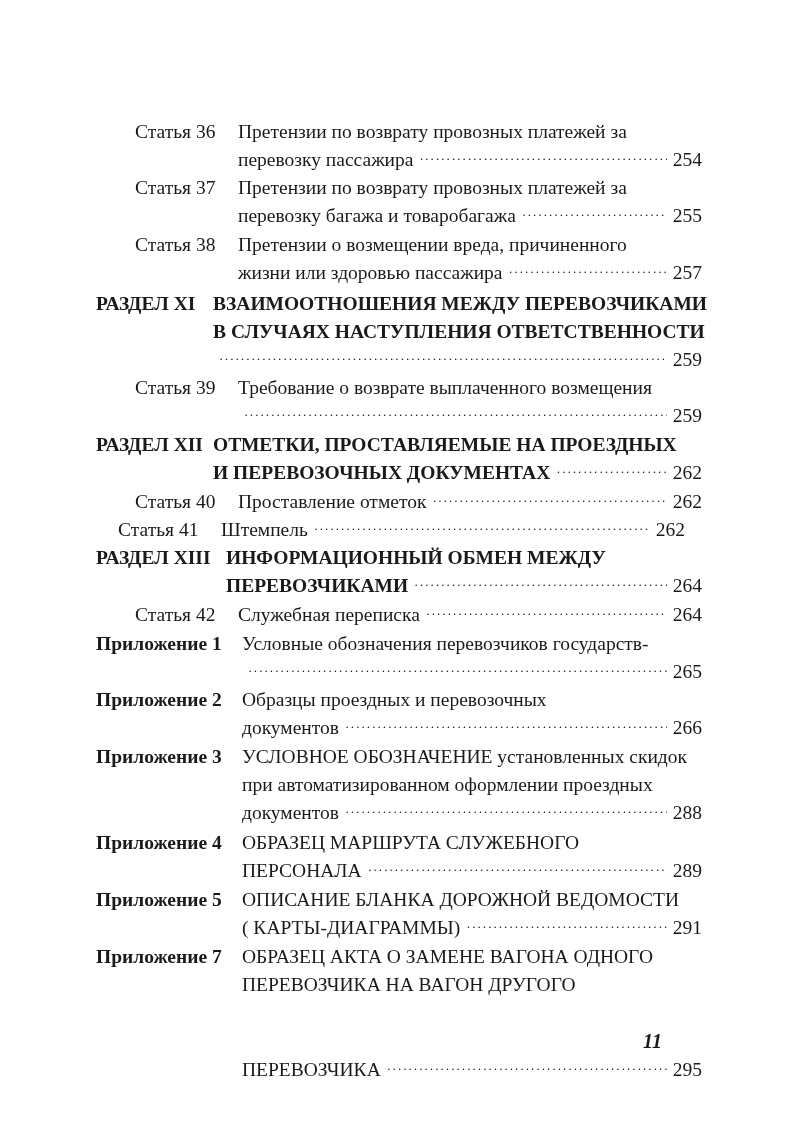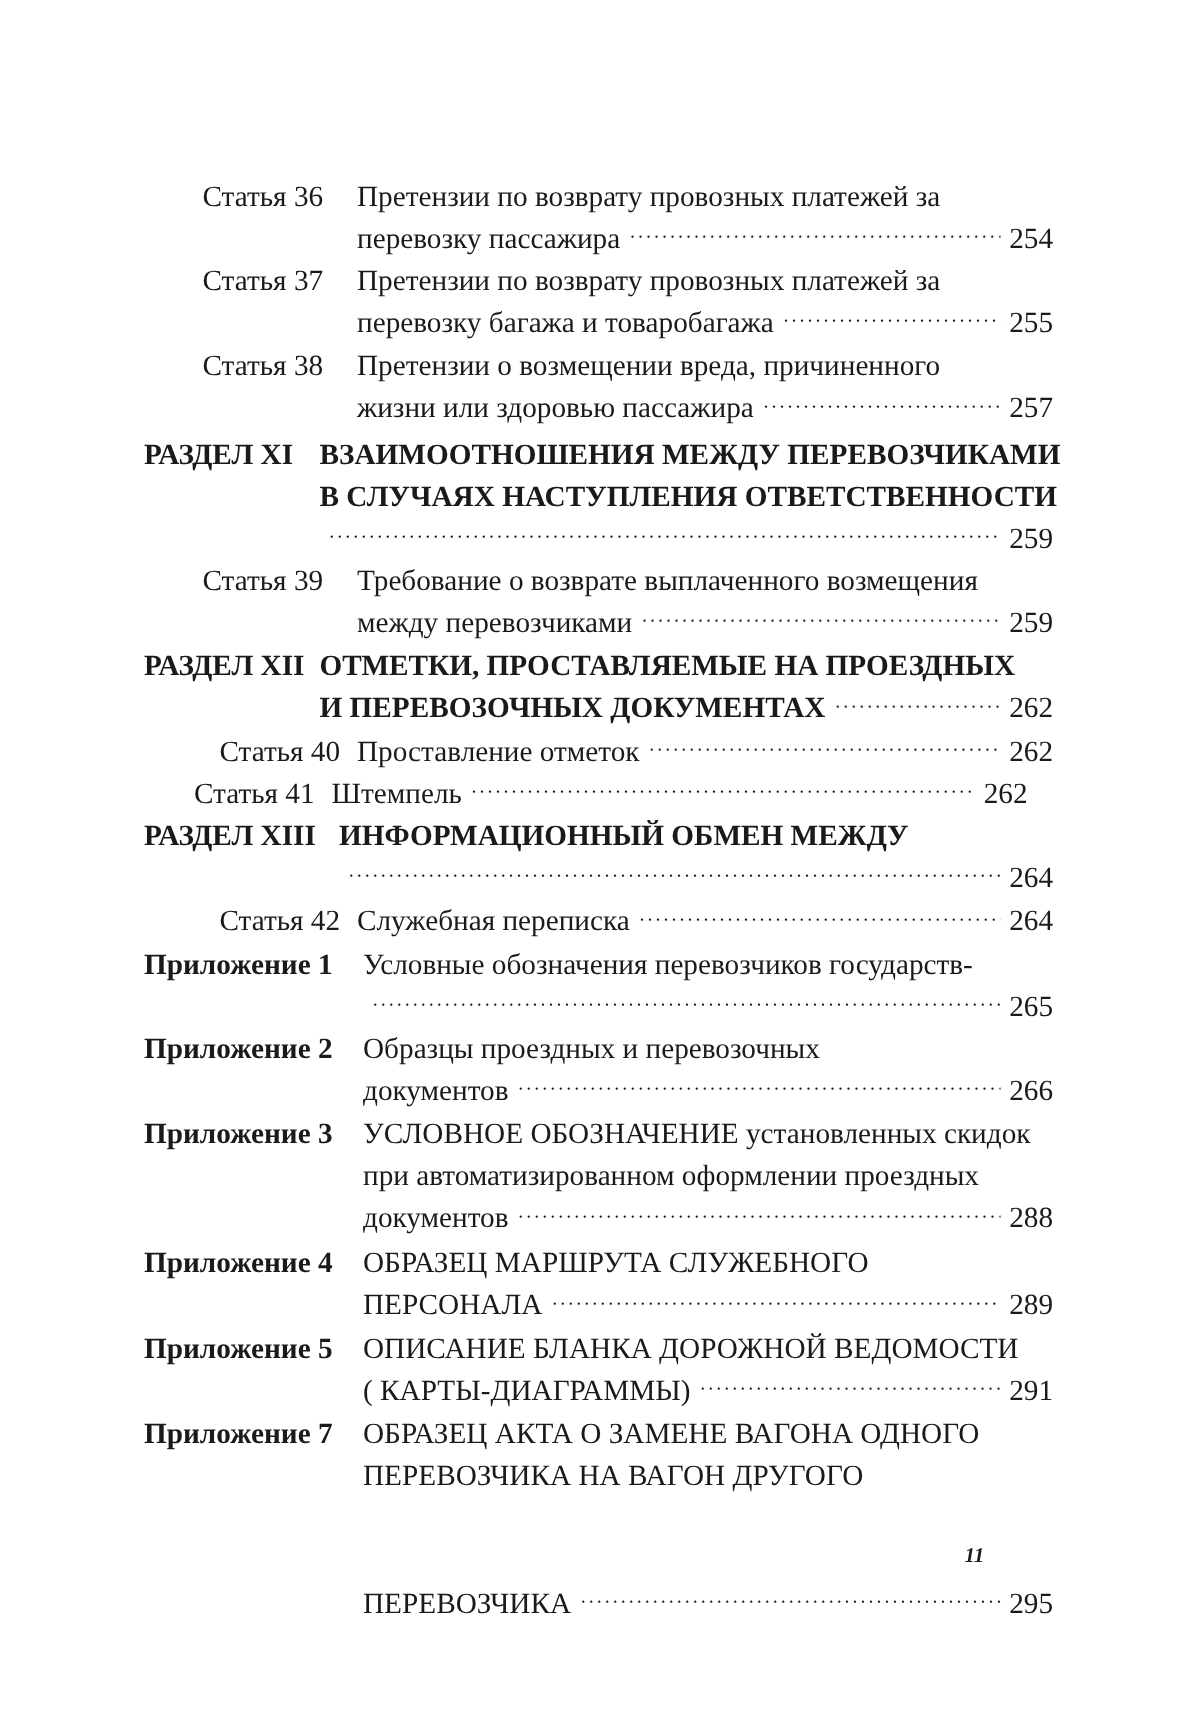--- a/index.html
+++ b/index.html
@@ -1,28 +1,28 @@
 <!DOCTYPE html>
 <html><head>
 <meta charset="utf-8">
 <style>
   html, body { margin: 0; padding: 0; background: #ffffff; }
   body { width: 800px; height: 1144px; position: relative; overflow: hidden;
          font-family: "Liberation Serif", "DejaVu Serif", serif; color: #1a1a1a; }
   .page { position: absolute; left: 0; top: 0; width: 800px; height: 804px; }
-  .line { position: absolute; height: 28px; font-size: 19.5px; line-height: 28px; white-space: nowrap; text-align: center; }
+  .line { position: absolute; height: 28px; font-size: 19.5px; line-height: 28px; white-space: nowrap; }
   .label { position: absolute; }
   .text { position: absolute; }
   .lead { position: absolute; display: flex; align-items: baseline; }
   .lead .t { white-space: nowrap; }
   .lead .dots { flex: 1; overflow: hidden; white-space: nowrap; margin: 0 6px; letter-spacing: 1px; font-size: 13px; position: relative; top: -3px; }
   .lead .dots::before { content: "································································································································"; }
   .lead .pg { white-space: nowrap; }
   .bold { font-weight: bold; }
-  .pagenum { position: absolute; left: 643px; top: 1030px; font-size: 14px; font-weight: bold; font-style: italic; }
+  .pagenum { position: absolute; left: 643px; top: 1030px; font-size: 20px; font-weight: bold; font-style: italic; }
 </style>
 </head>
 <body>
 
 <div class="page">
 
   <div class="line" style="top:118px">
     <span class="label" style="left:135px">Статья 36</span>
     <span class="text" style="left:238px">Претензии по возврату провозных платежей за</span>
   </div>
@@ -62,21 +62,20 @@
   <div class="line lead bold" style="top:346px;left:213px;width:489px">
     <span class="dots" style="font-weight:normal"></span>
     <span class="pg" style="font-weight:normal">259</span>
   </div>
 
   <div class="line" style="top:374px">
     <span class="label" style="left:135px">Статья 39</span>
     <span class="text" style="left:238px">Требование о возврате выплаченного возмещения</span>
   </div>
   <div class="line lead" style="top:402px;left:238px;width:464px">
-    <span class="t">между перевозчиками</span>
     <span class="dots"></span>
     <span class="pg">259</span>
   </div>
 
   <div class="line bold" style="top:431px">
     <span class="label" style="left:96px">РАЗДЕЛ XII</span>
     <span class="text" style="left:213px">ОТМЕТКИ, ПРОСТАВЛЯЕМЫЕ НА ПРОЕЗДНЫХ</span>
   </div>
   <div class="line lead bold" style="top:459px;left:213px;width:489px">
     <span class="t">И ПЕРЕВОЗОЧНЫХ ДОКУМЕНТАХ</span>
@@ -96,20 +95,21 @@
     <span class="t">Штемпель</span>
     <span class="dots"></span>
     <span class="pg">262</span>
   </div>
 
   <div class="line bold" style="top:544px">
     <span class="label" style="left:96px">РАЗДЕЛ XIII</span>
     <span class="text" style="left:226px">ИНФОРМАЦИОННЫЙ ОБМЕН МЕЖДУ</span>
   </div>
   <div class="line lead bold" style="top:572px;left:226px;width:476px">
+    <span class="t">ПЕРЕВОЗЧИКАМИ</span>
     <span class="dots" style="font-weight:normal"></span>
     <span class="pg" style="font-weight:normal">264</span>
   </div>
 
   <div class="line lead" style="top:601px;left:135px;width:567px">
     <span class="t" style="width:103px;display:inline-block">Статья 42</span>
     <span class="t">Служебная переписка</span>
     <span class="dots"></span>
     <span class="pg">264</span>
   </div>

